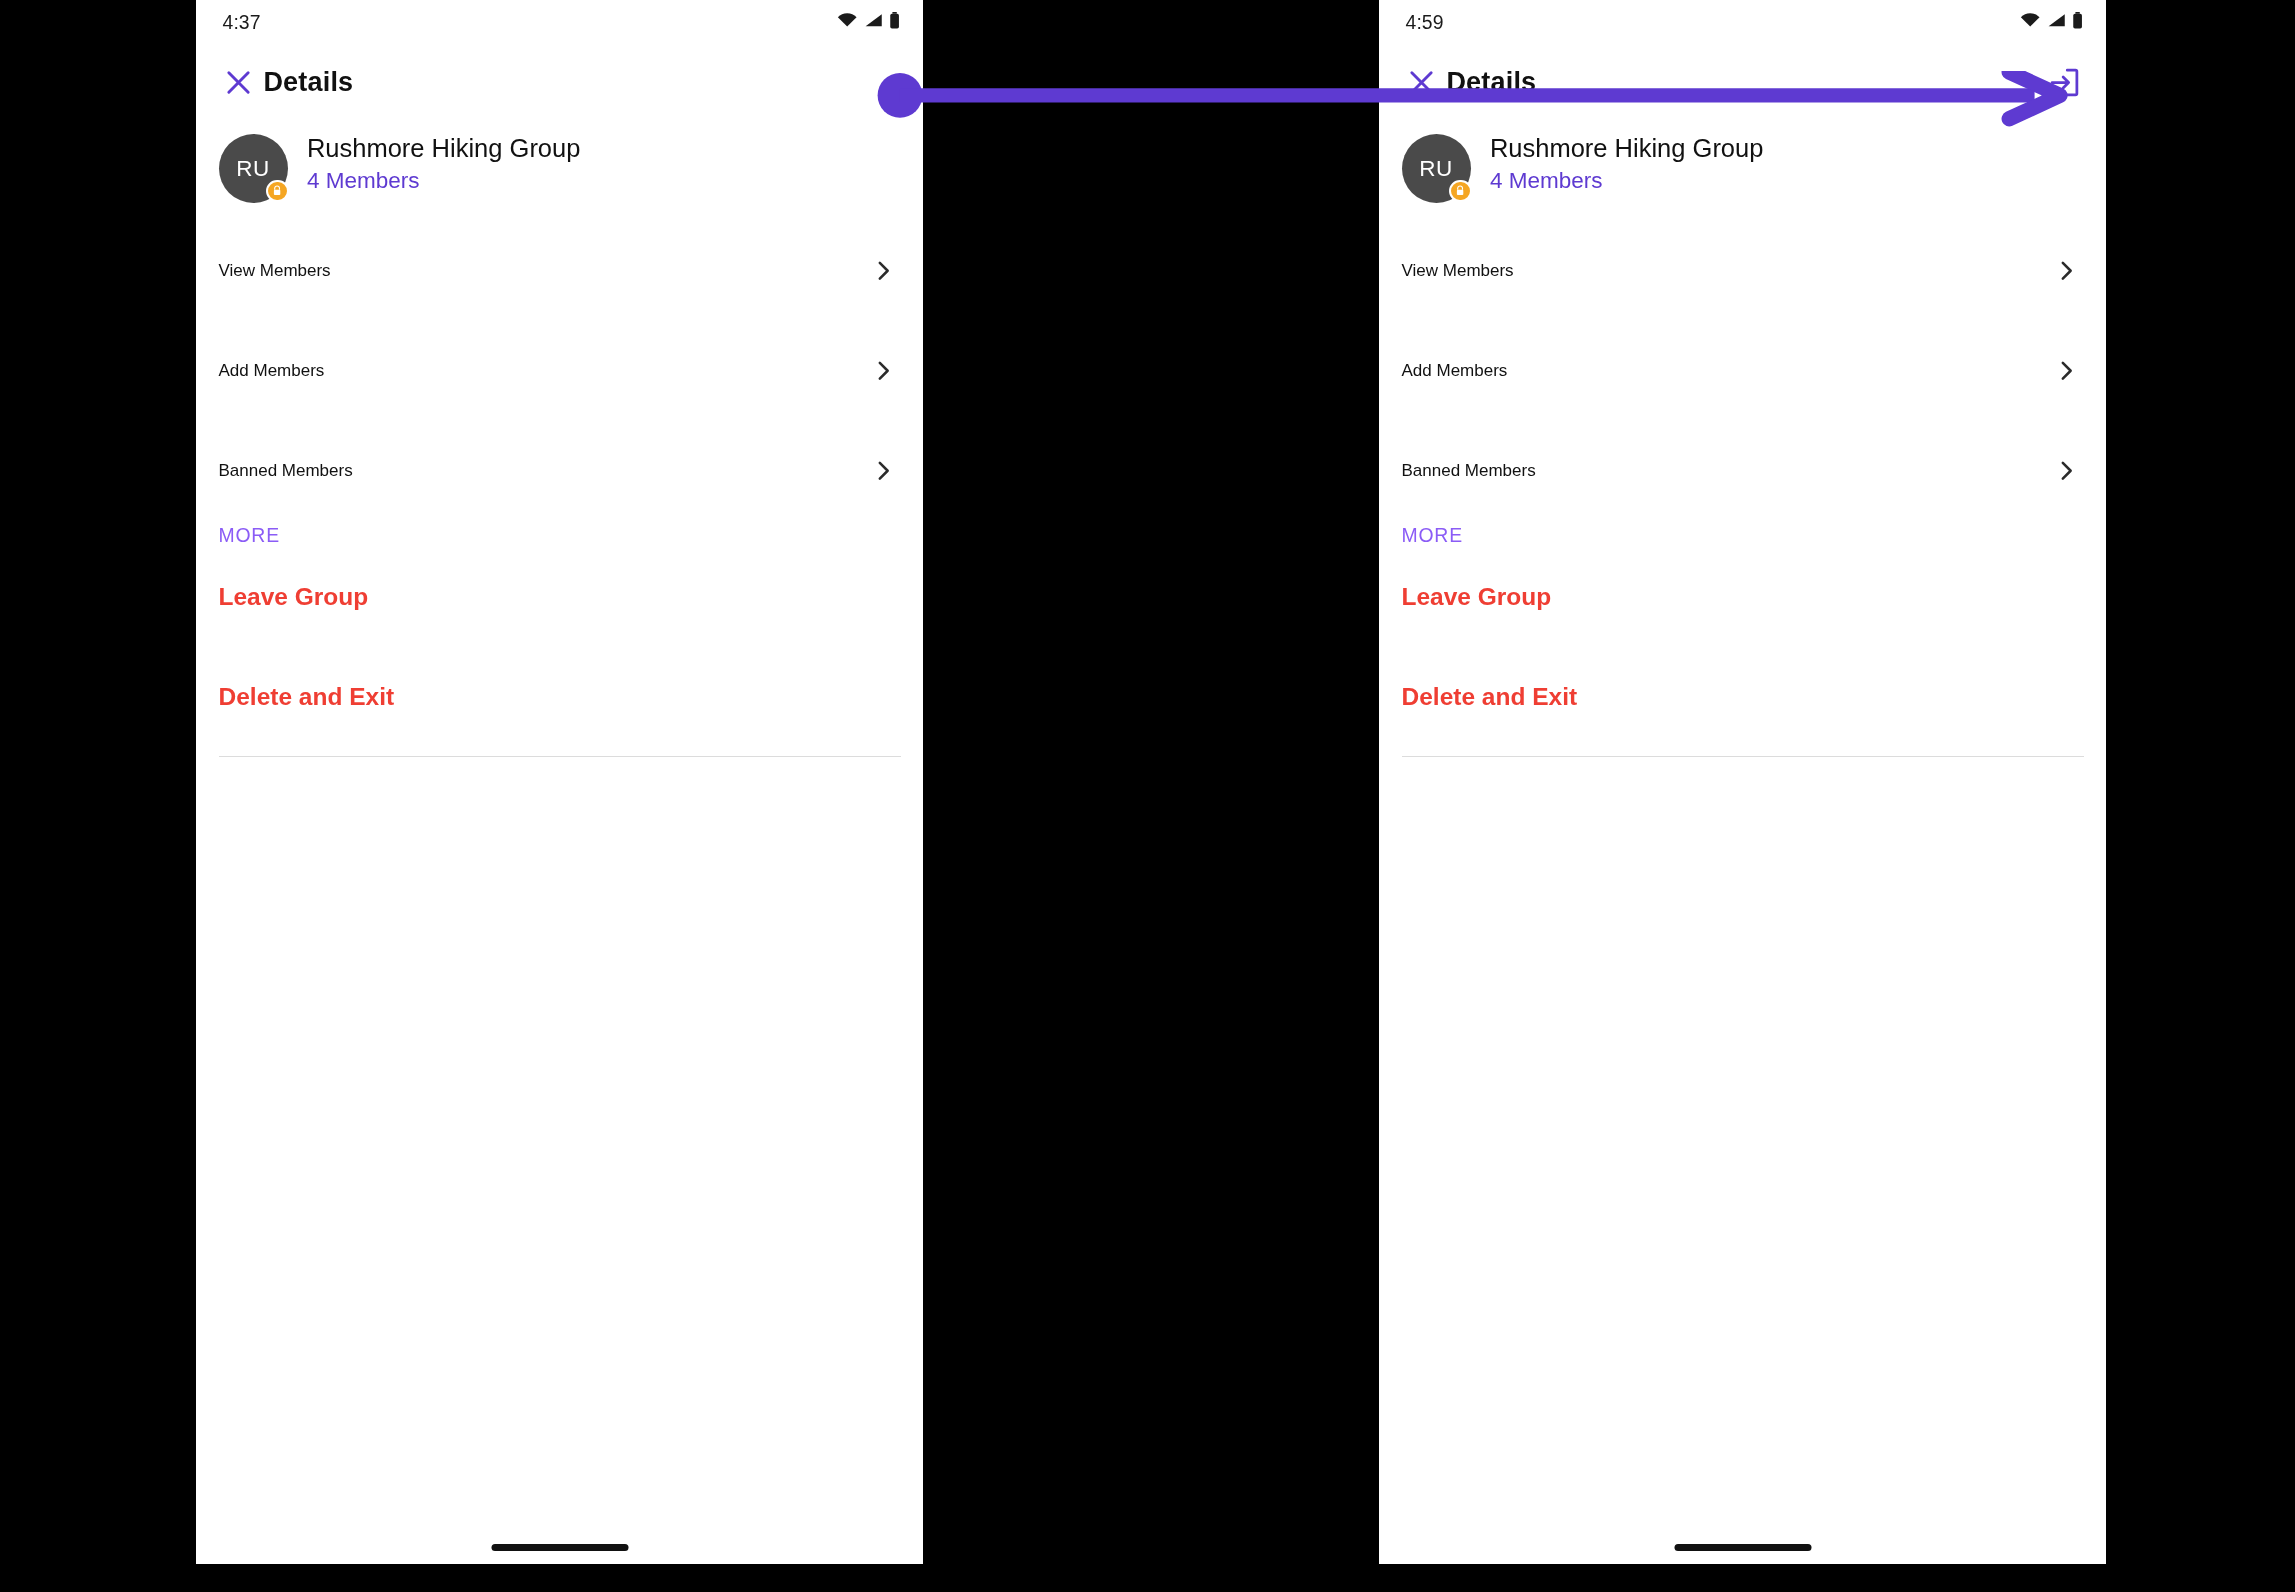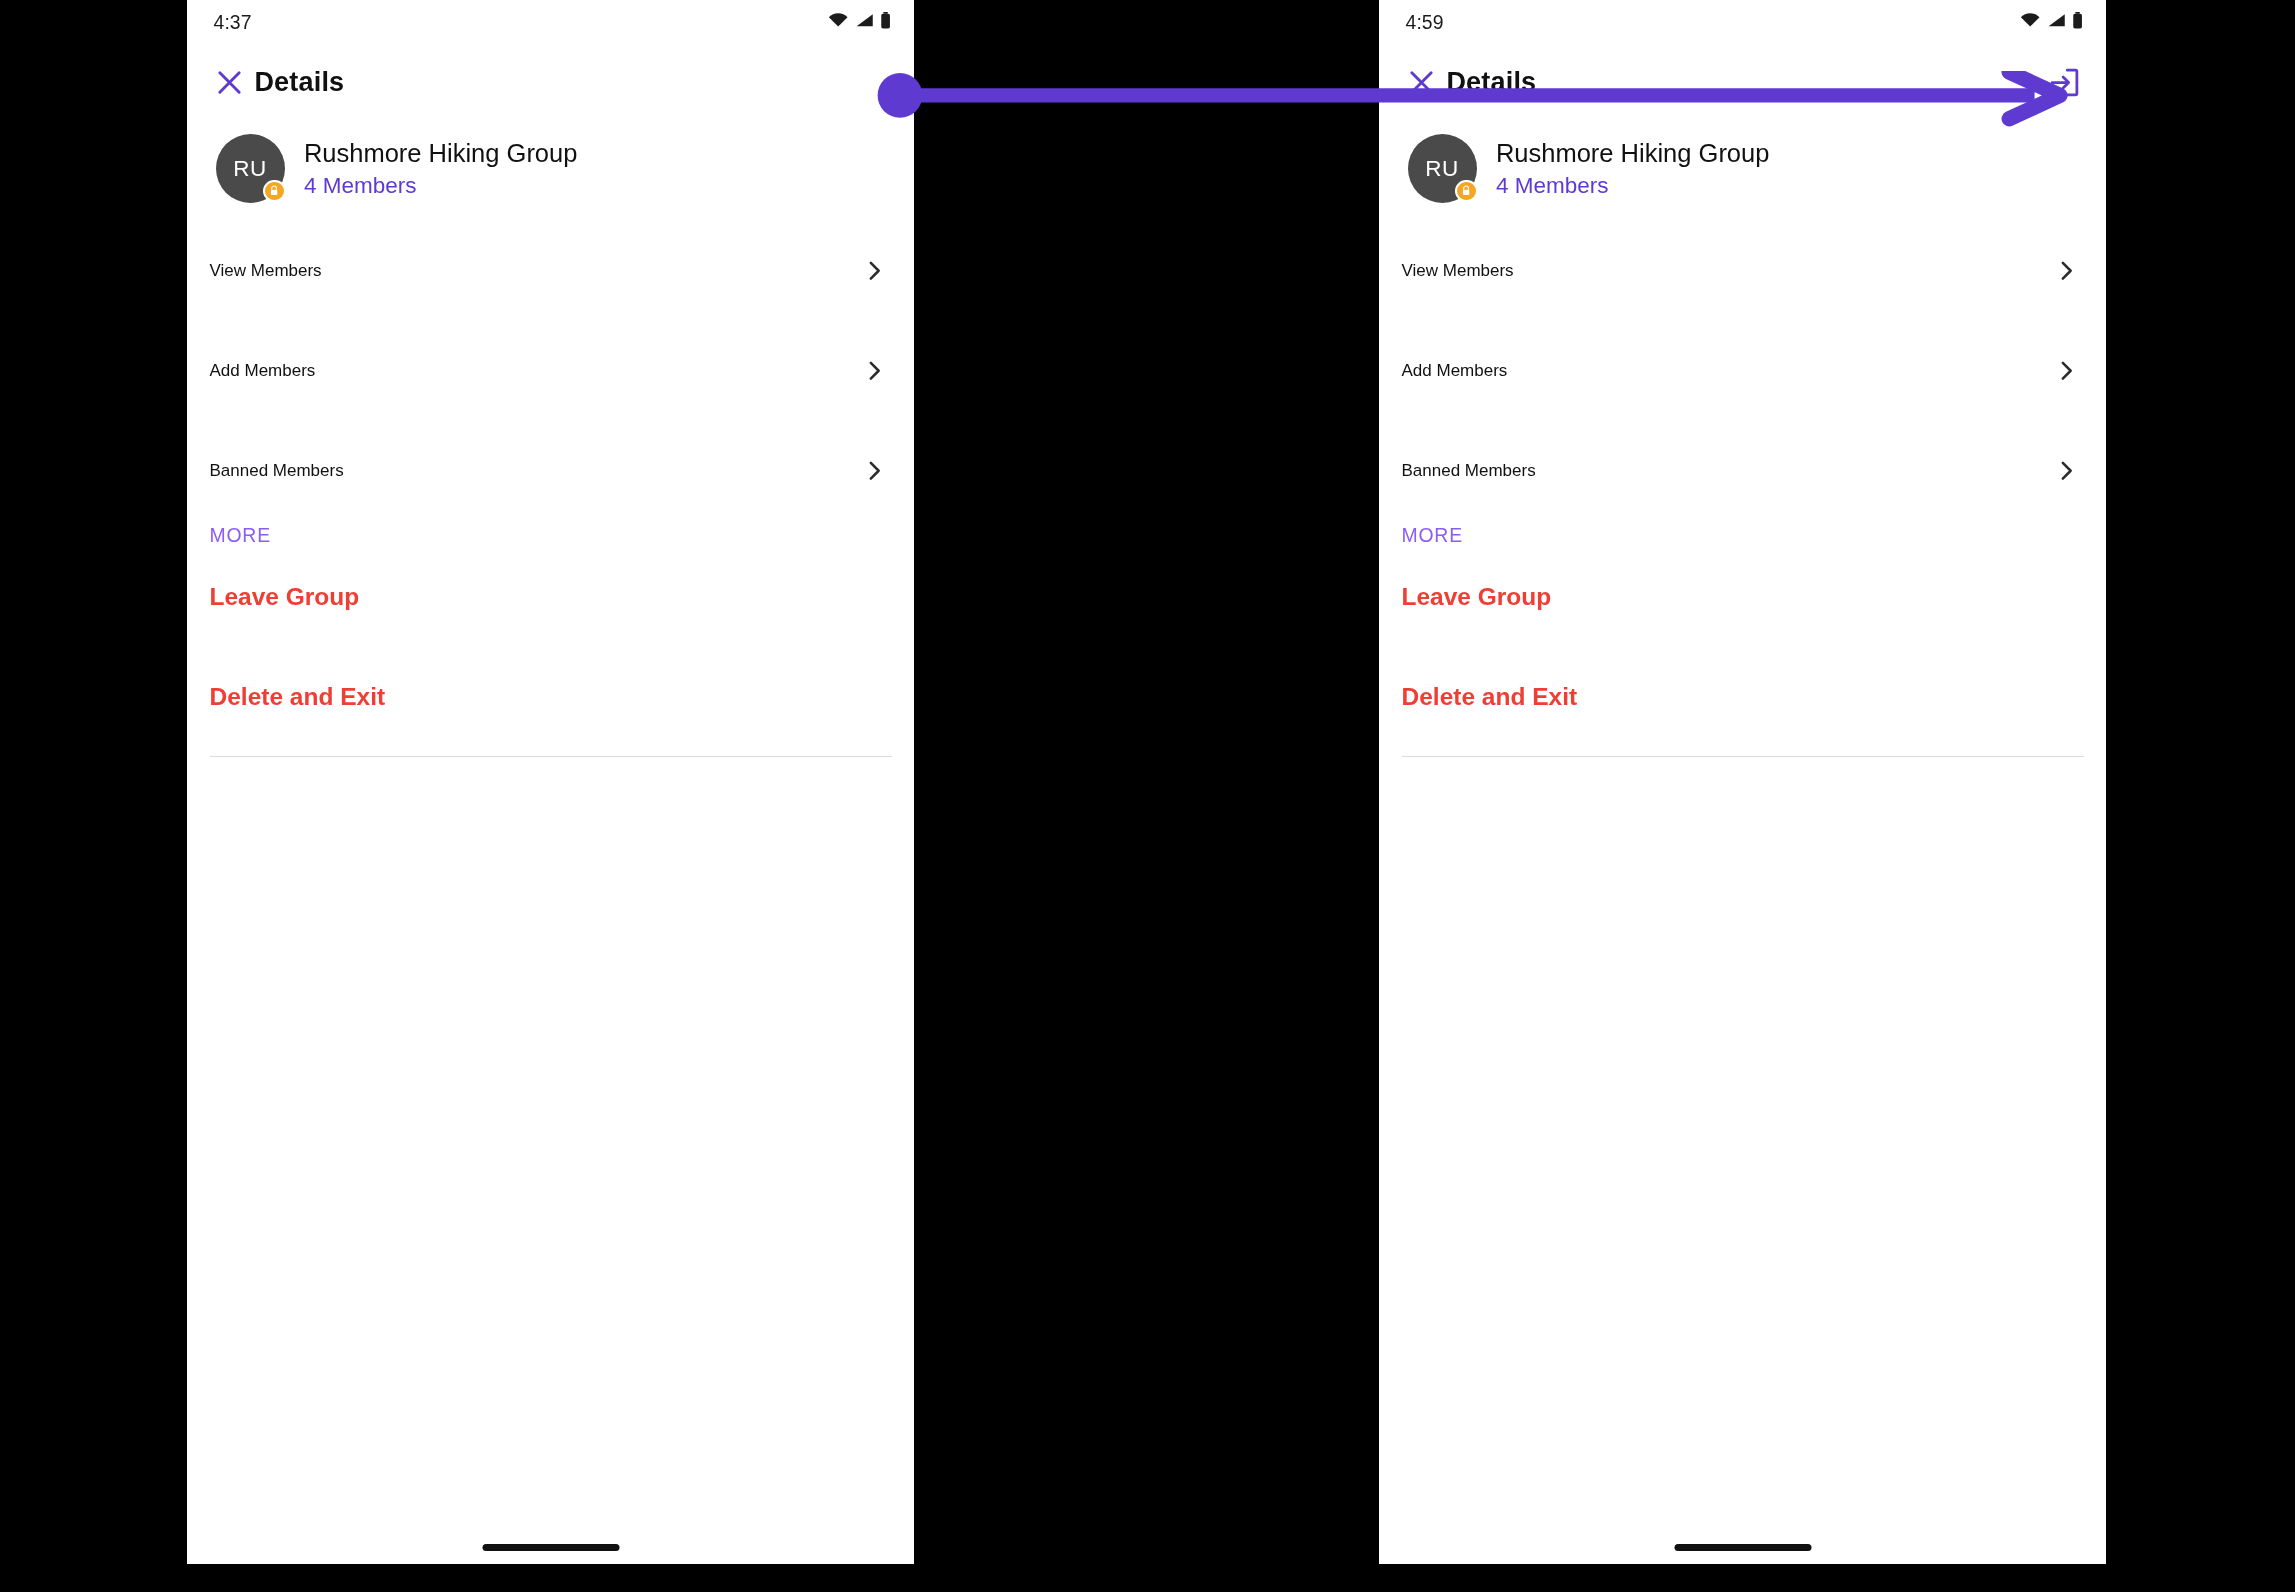--- a/index.html
+++ b/index.html
@@ -23,21 +23,21 @@
 
   
   .phone {
     position: absolute;
     top: 0;
     width: 727px;
     height: 1564px;
     background: #ffffff;
     overflow: hidden;
   }
-  .phone-left  { left: 187px; }
+  .phone-left  { left: 196px; }
   .phone-right { left: 1379px; }
 
   
   .status-bar {
     position: relative;
     height: 44px;
     display: flex;
     align-items: center;
     justify-content: space-between;
     padding: 0 22.5px 0 26.5px;
@@ -86,23 +86,22 @@
     margin-right: 13.3px;
     display: flex;
     align-items: center;
     justify-content: center;
     cursor: pointer;
   }
 
   
   .group-header {
     display: flex;
-    align-items: center;
+    align-items: flex-start;
     padding: 13.3px 0 17.4px 22.5px;
-    margin-left: 6px;
   }
   .avatar-wrap {
     position: relative;
     width: 69px;
     height: 69px;
     flex: none;
   }
   .avatar {
     width: 69px;
     height: 69px;

